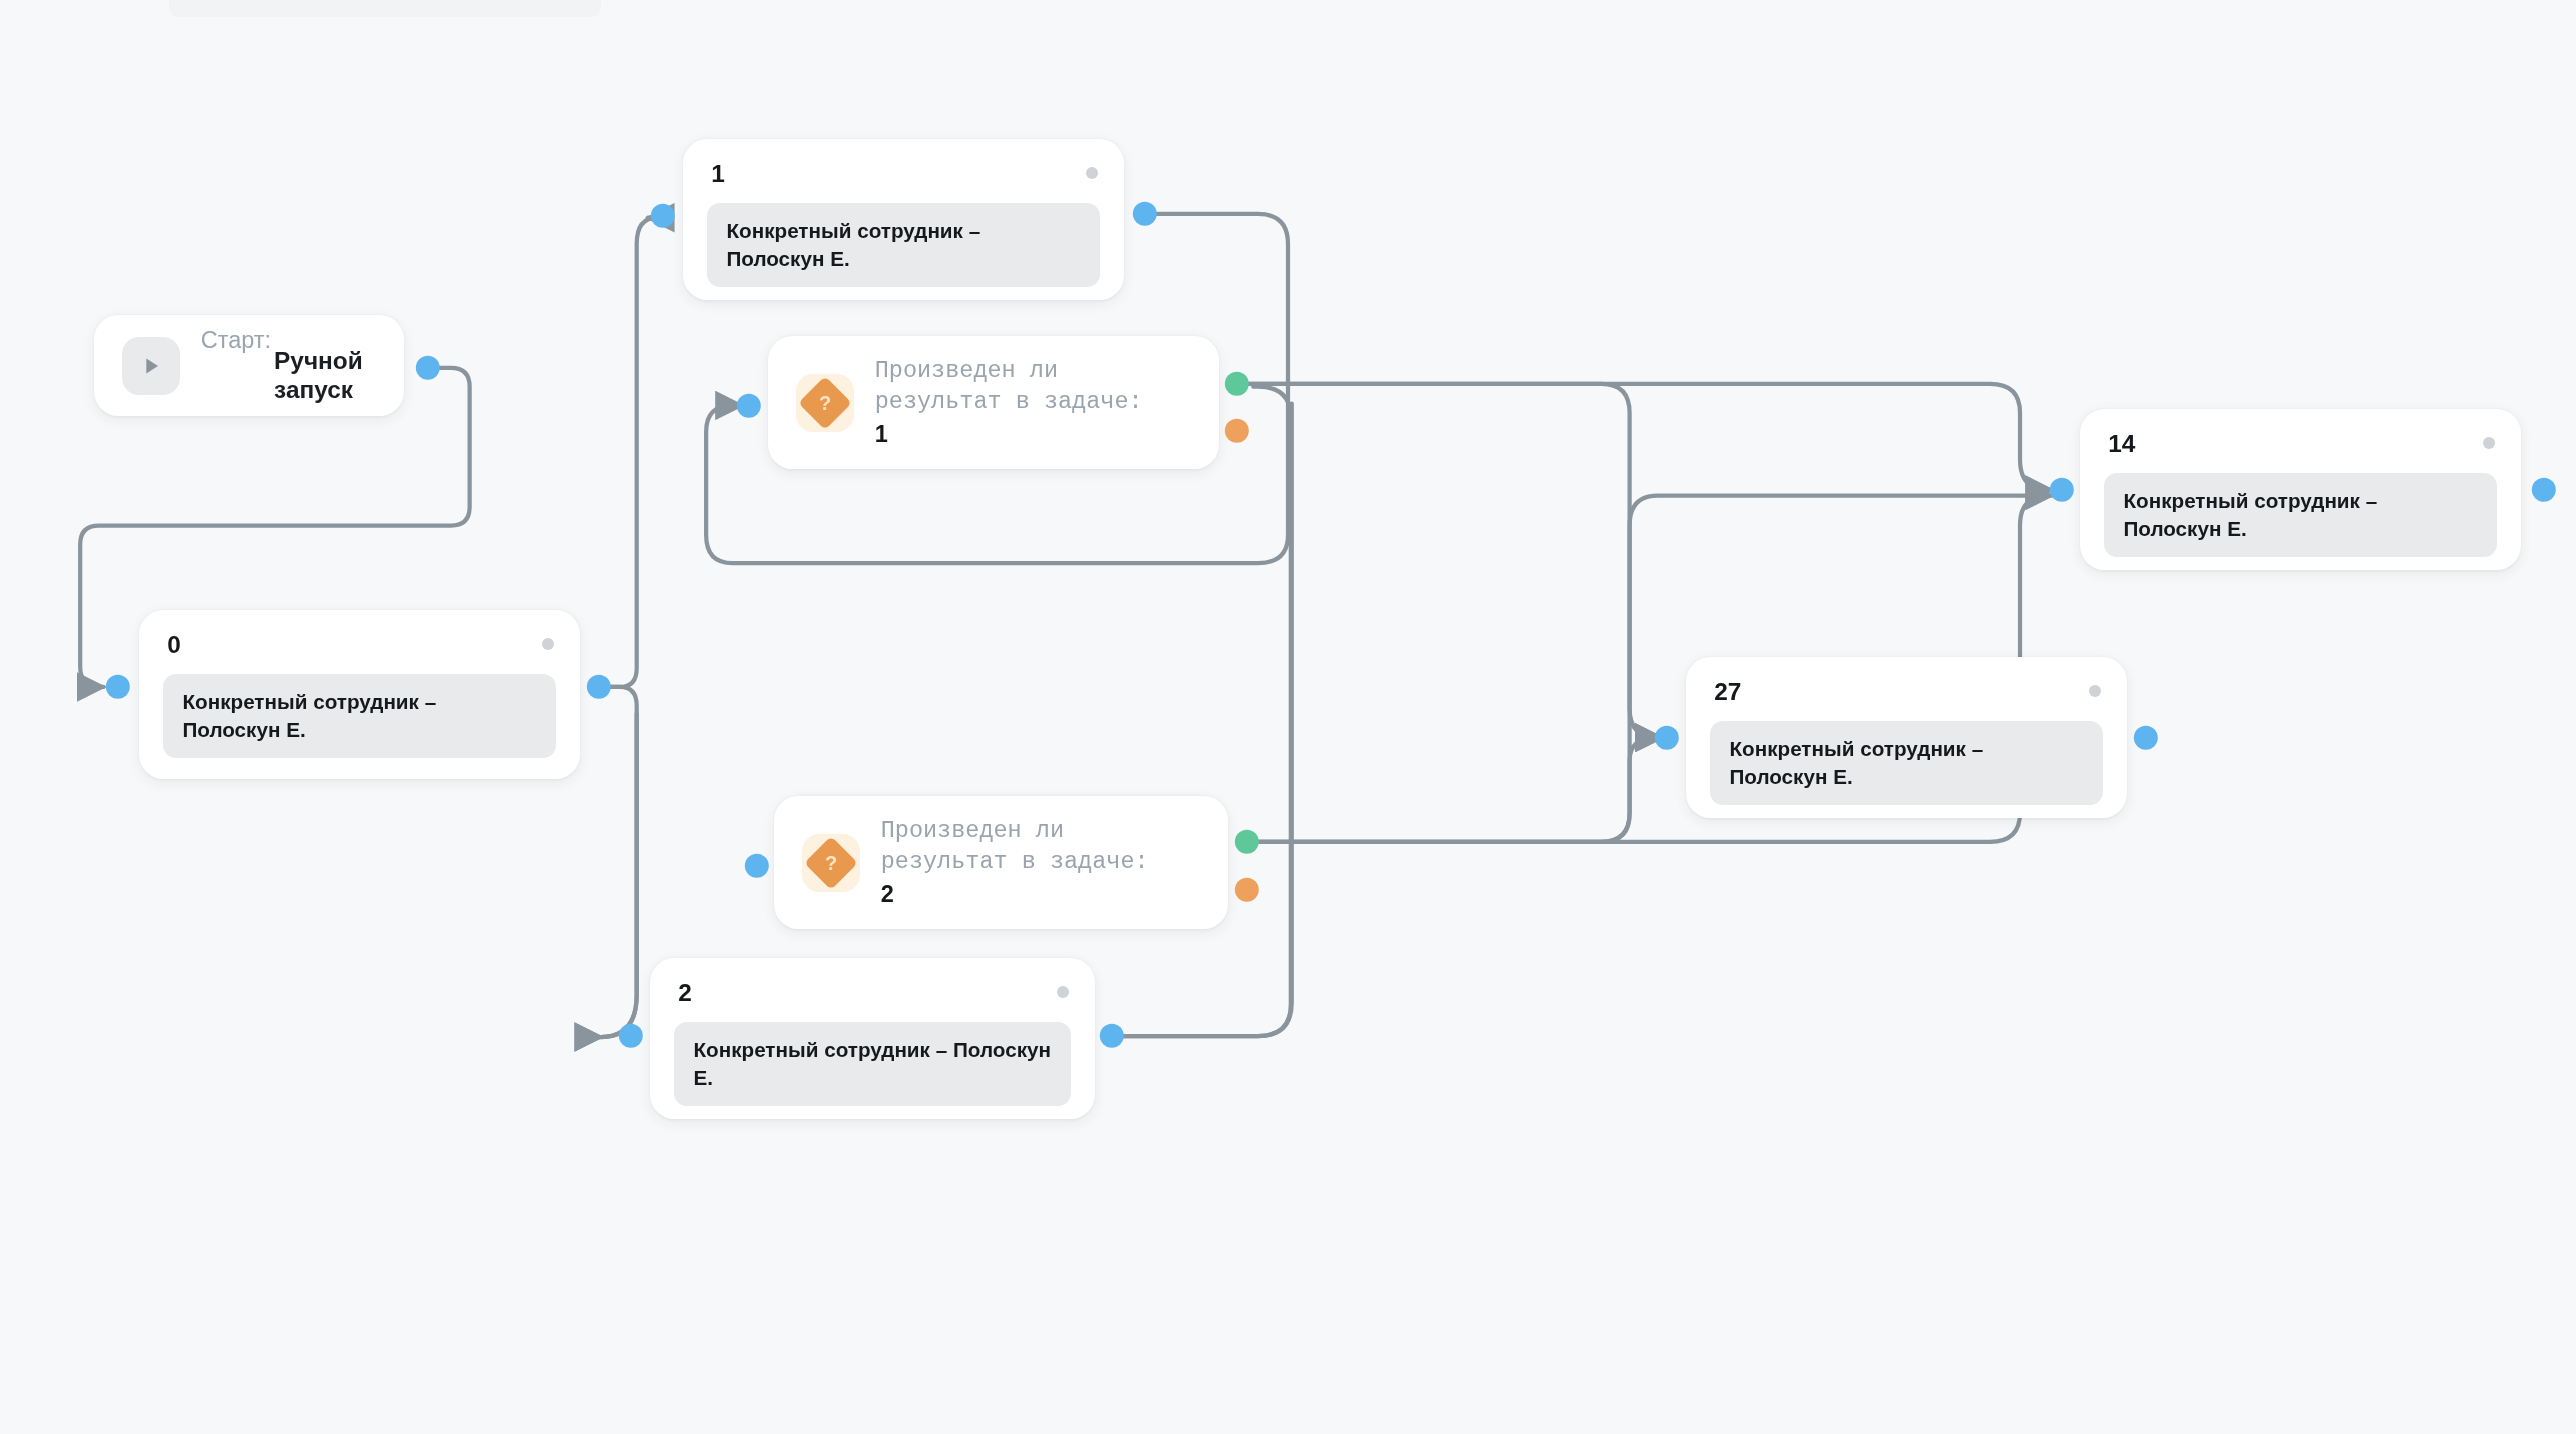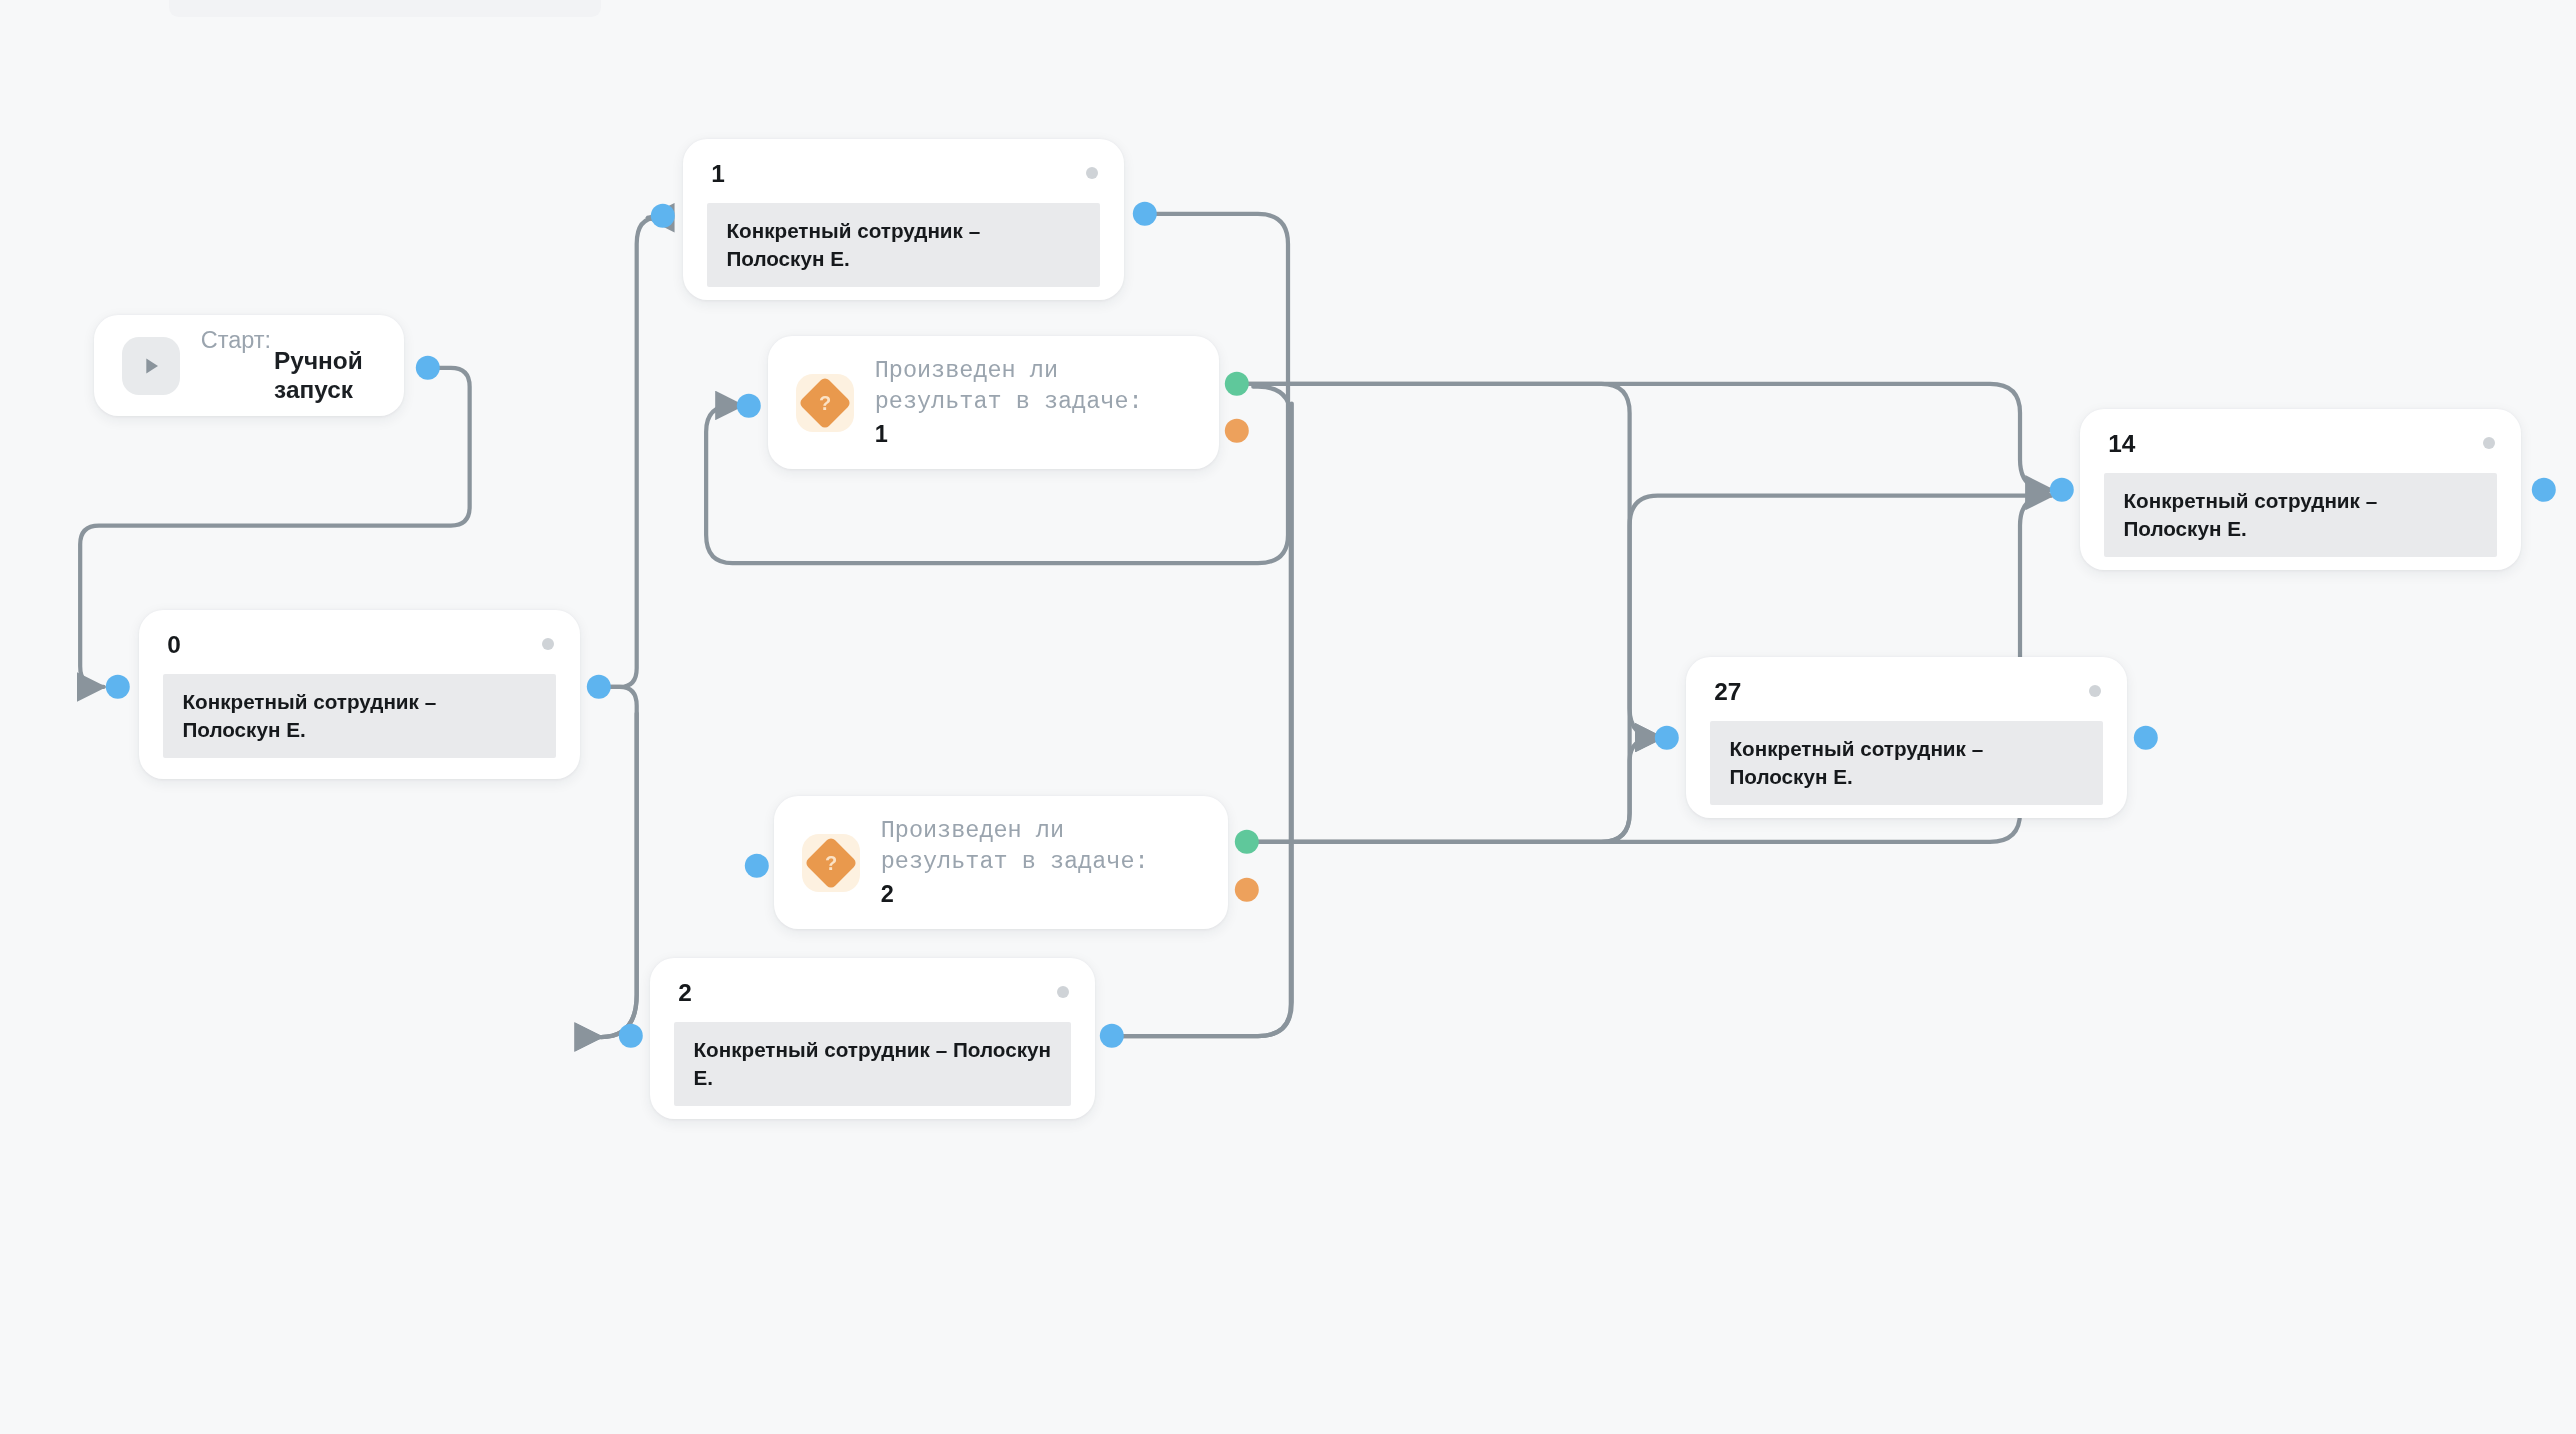--- a/index.html
+++ b/index.html
@@ -56,21 +56,21 @@
     font-size: 24.4px; color: #1b1f23; font-weight: 700; line-height: 1.15; margin-top: 20px;
   }
   
   .task-node { padding: 20.7px 24.4px 24.4px 24.4px; }
   .task-title {
     font-size: 24.4px; font-weight: 700; color: #16191c;
     line-height: 1; margin: 1.9px 0 17px 3.8px;
   }
   .task-chip {
     background: #e9eaec;
-    border-radius: 2px;
+    border-radius: 13px;
     padding: 14px 19px;
     font-size: 20.7px; font-weight: 700; color: #16191c;
     line-height: 1.35;
   }
   .corner-dot {
     position: absolute; right: 26px; top: 28px;
     width: 12.2px; height: 12.2px; border-radius: 50%;
     background: #cfd3d7;
   }
   

